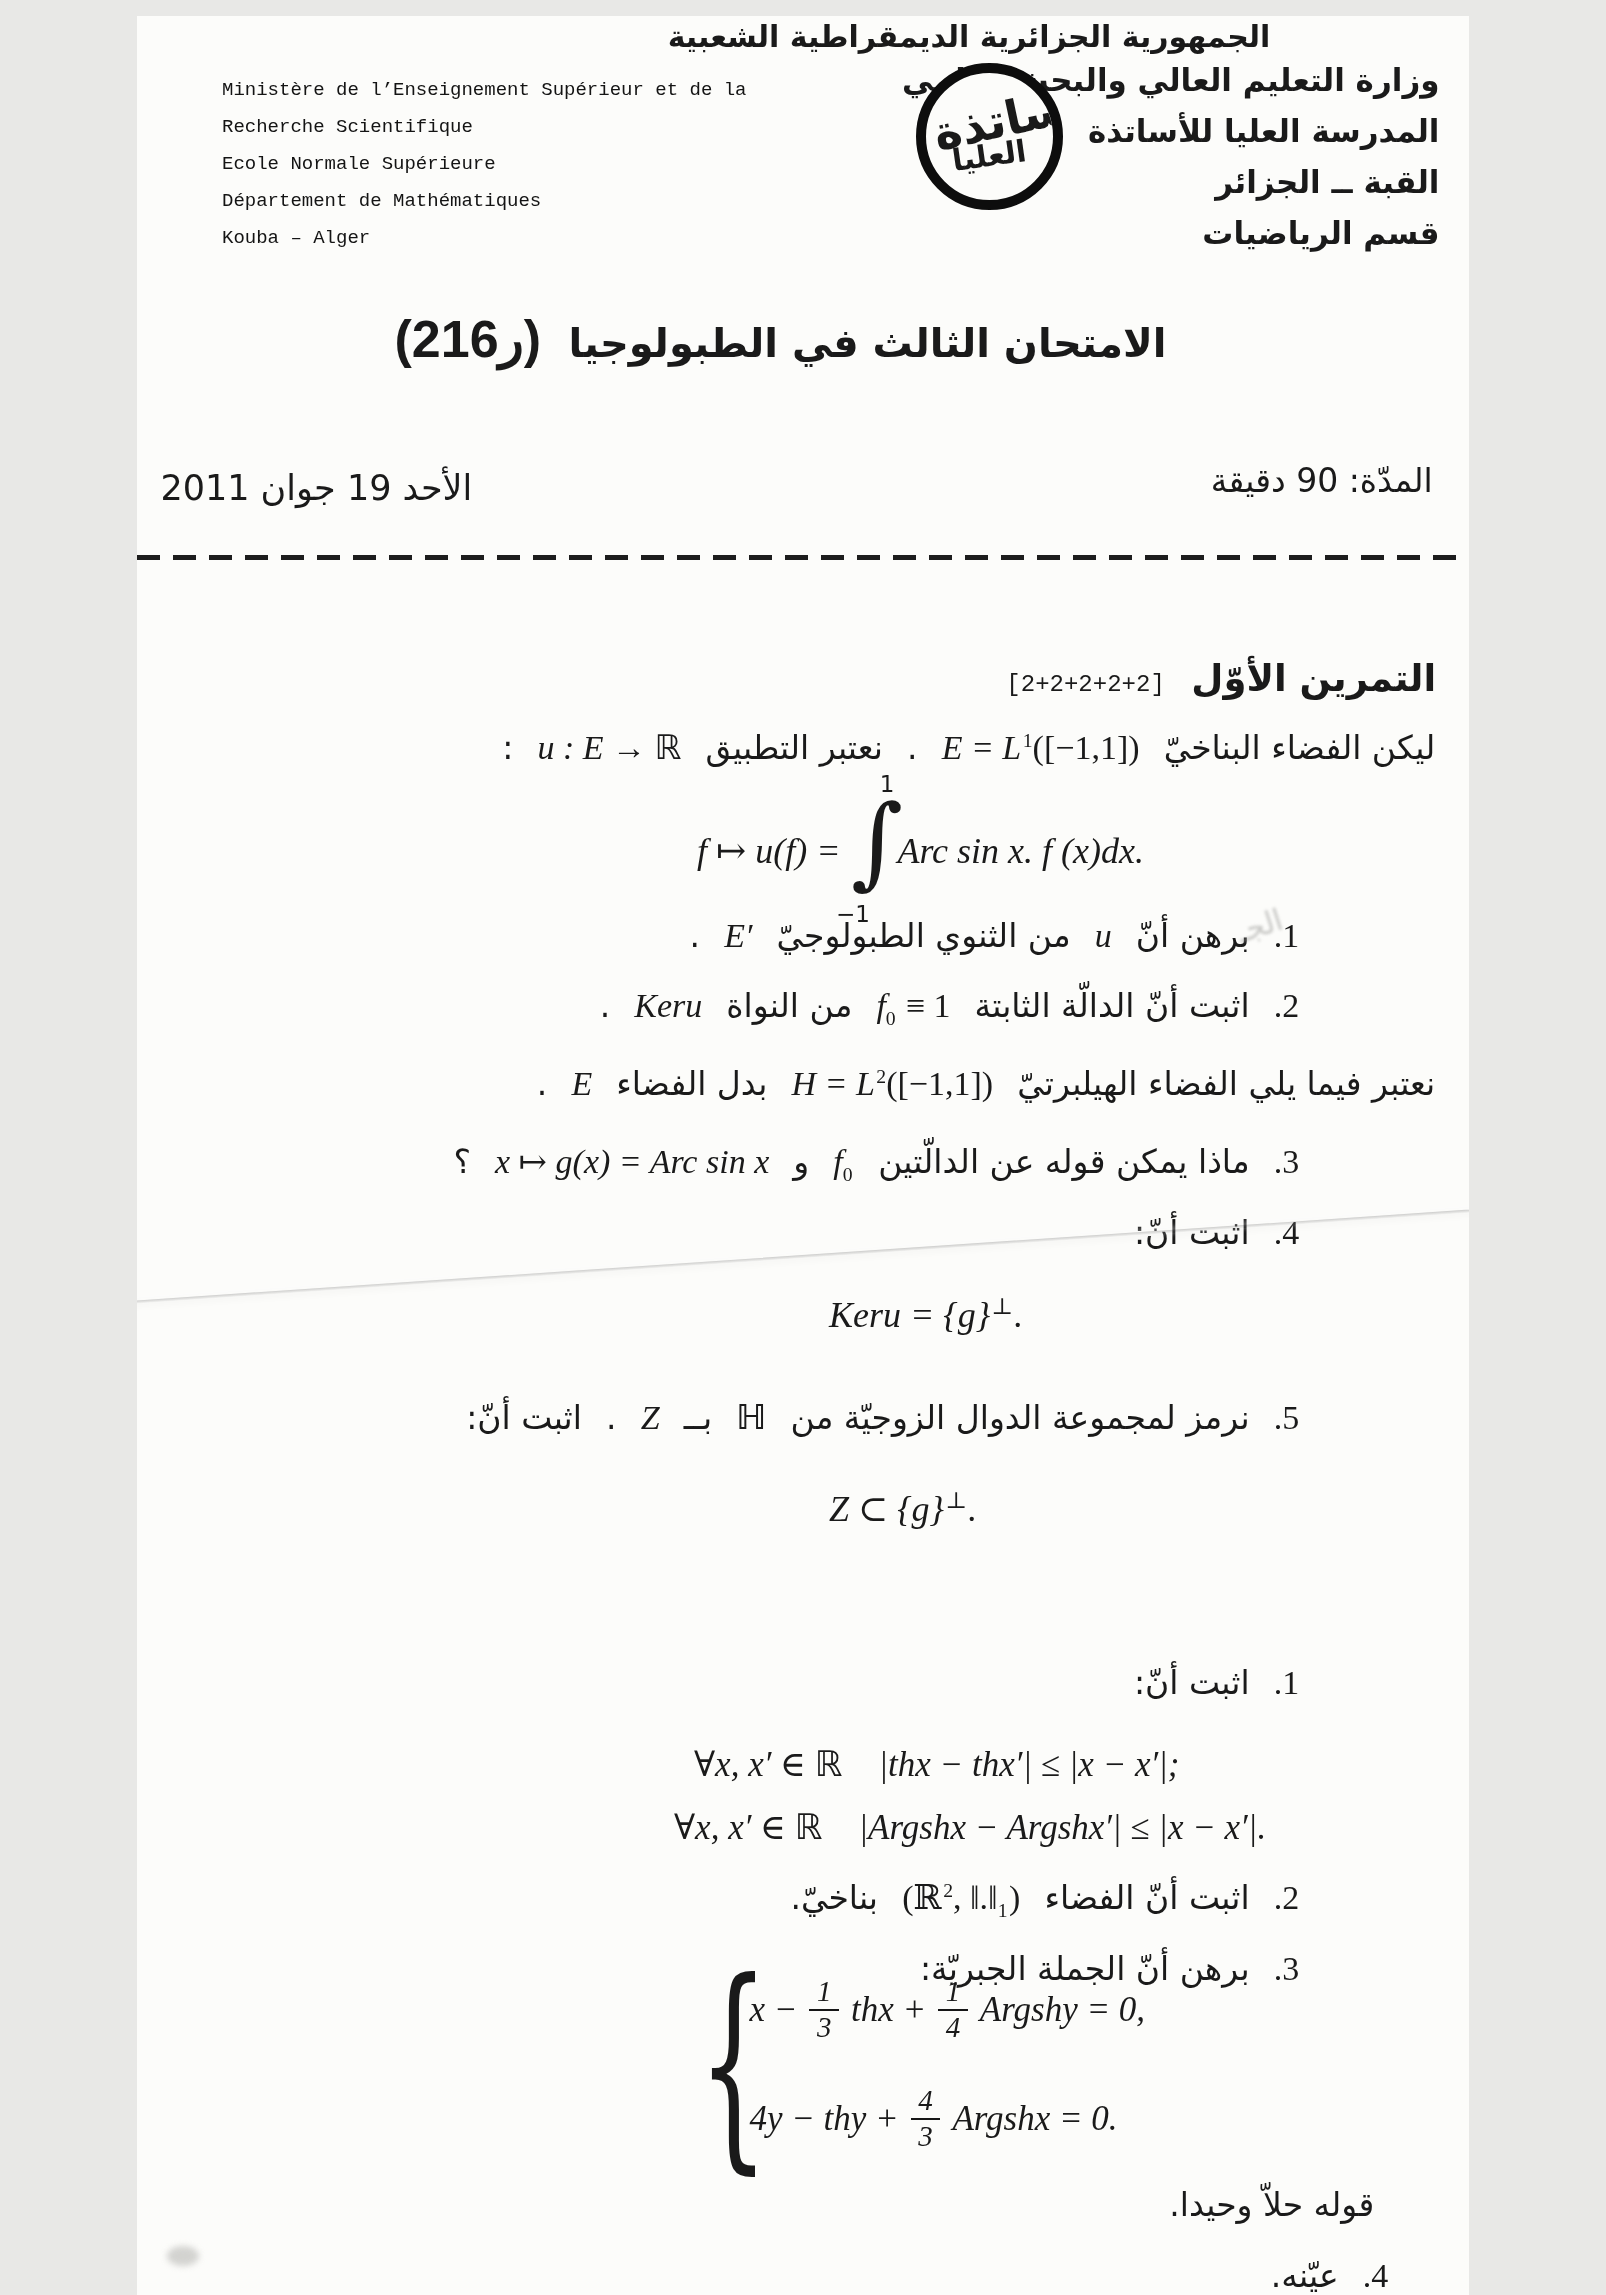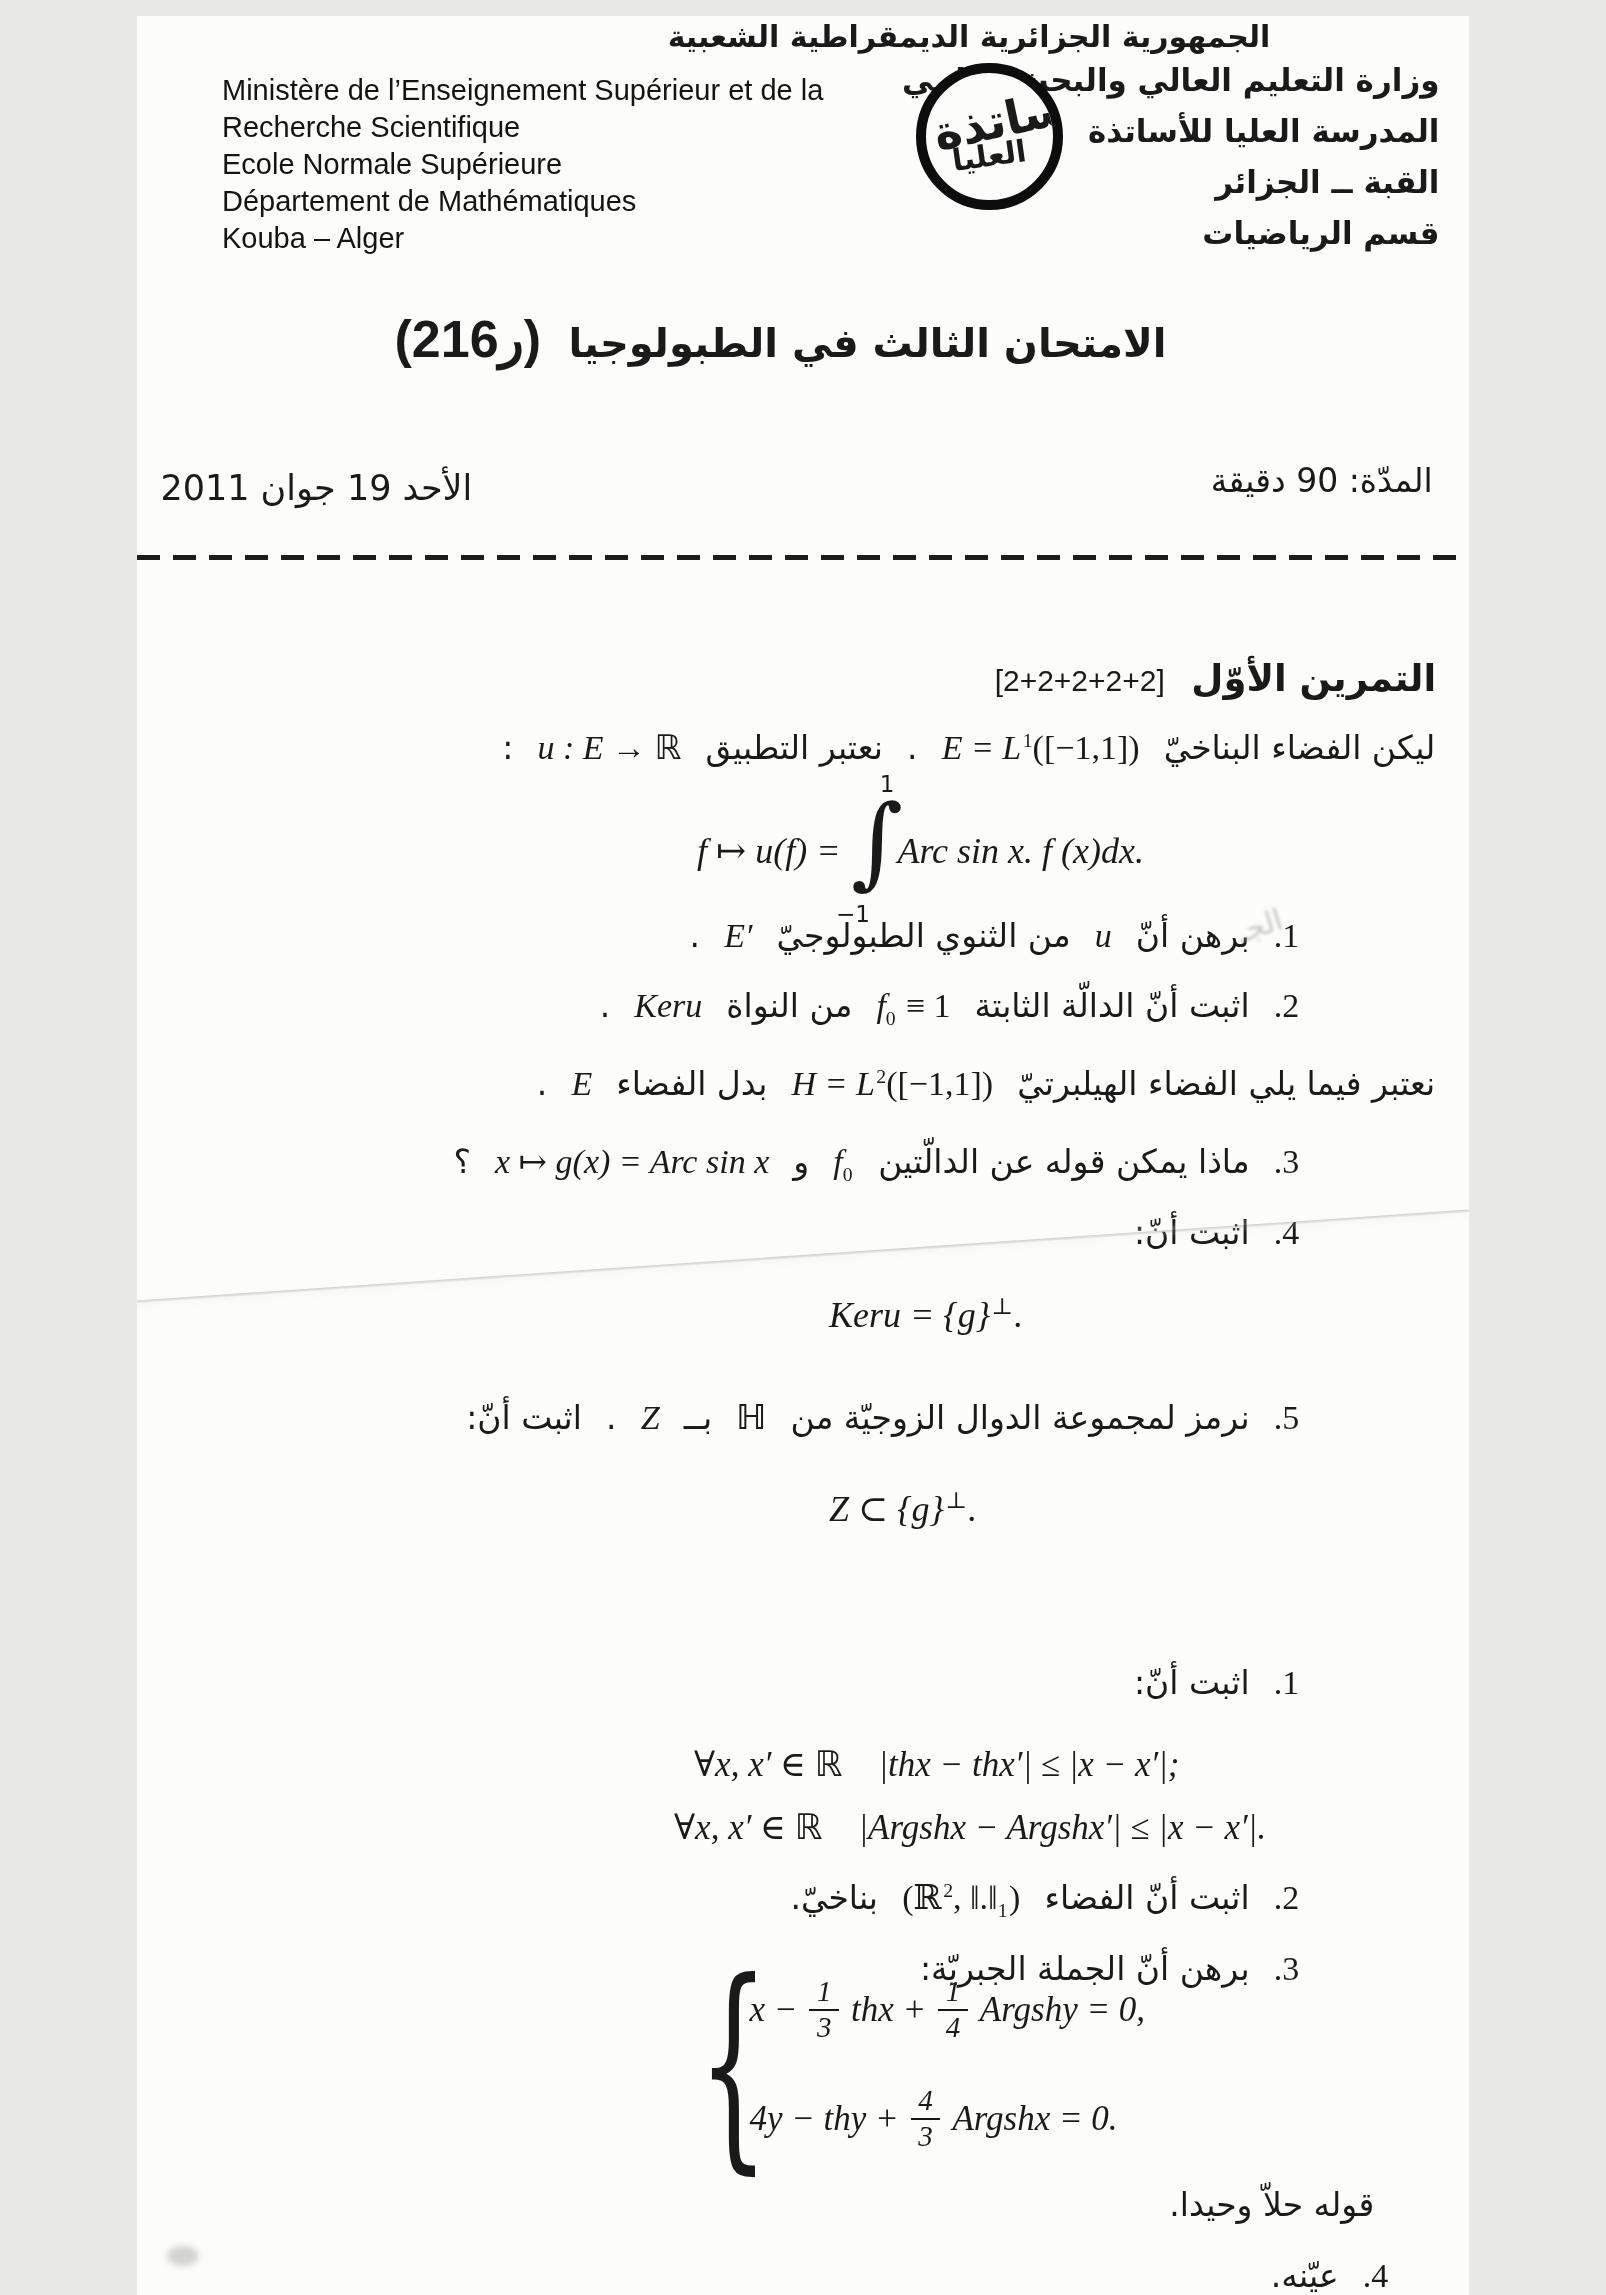--- a/index.html
+++ b/index.html
@@ -9,27 +9,27 @@
     margin:16px auto;
     background:#fcfcfa;
     overflow:hidden;
     color:#1a1a1a;
     font-family:"DejaVu Sans",sans-serif;
   }
   .abs{position:absolute;white-space:nowrap;}
   .r{direction:rtl;text-align:right;}
   .r > span{margin:0 6.8px;}
   .ar{font-family:"DejaVu Sans",sans-serif;}
-  .fr{font-family:Liberation Sans, sans-serif;font-size:29px;line-height:37px;color:#141414;}
+  .fr{font-family:Liberation Mono, monospace;font-size:19px;line-height:37px;color:#141414;}
   .math{font-family:"Liberation Serif","DejaVu Serif","DejaVu Sans",serif;font-style:italic;display:inline-block;}
   .math .u, .u{font-style:normal;}
   .math sup{font-size:19.7px;font-style:normal;vertical-align:super;margin-left:1.5px;}
   .math sub{font-size:19.7px;font-style:normal;vertical-align:sub;margin-right:1.5px;}
   .num{font-family:"Liberation Serif","DejaVu Serif",serif;font-size:34px;}
-  .pts{font-family:Liberation Sans, sans-serif;font-style:normal;font-size:30px;font-weight:normal;}
+  .pts{font-family:Liberation Mono, monospace;font-style:normal;font-size:24px;font-weight:normal;}
   
   .republic{left:454px;top:3px;width:756px;text-align:center;font-size:30px;font-weight:bold;}
   .frblock{left:85px;top:56px;}
   .arblock{right:29.5px;top:39px;text-align:right;font-size:31px;font-weight:bold;line-height:51px;}
   .seal{
     left:779px;top:47px;width:127px;height:127px;
     border:10.6px solid #0d0d0d;border-radius:50%;
     overflow:hidden;background:#fcfcfa;
   }
   .seal .cal1{position:absolute;left:6px;top:13.6px;font-size:47px;font-weight:bold;transform:rotate(-12deg);letter-spacing:-4.5px;}

